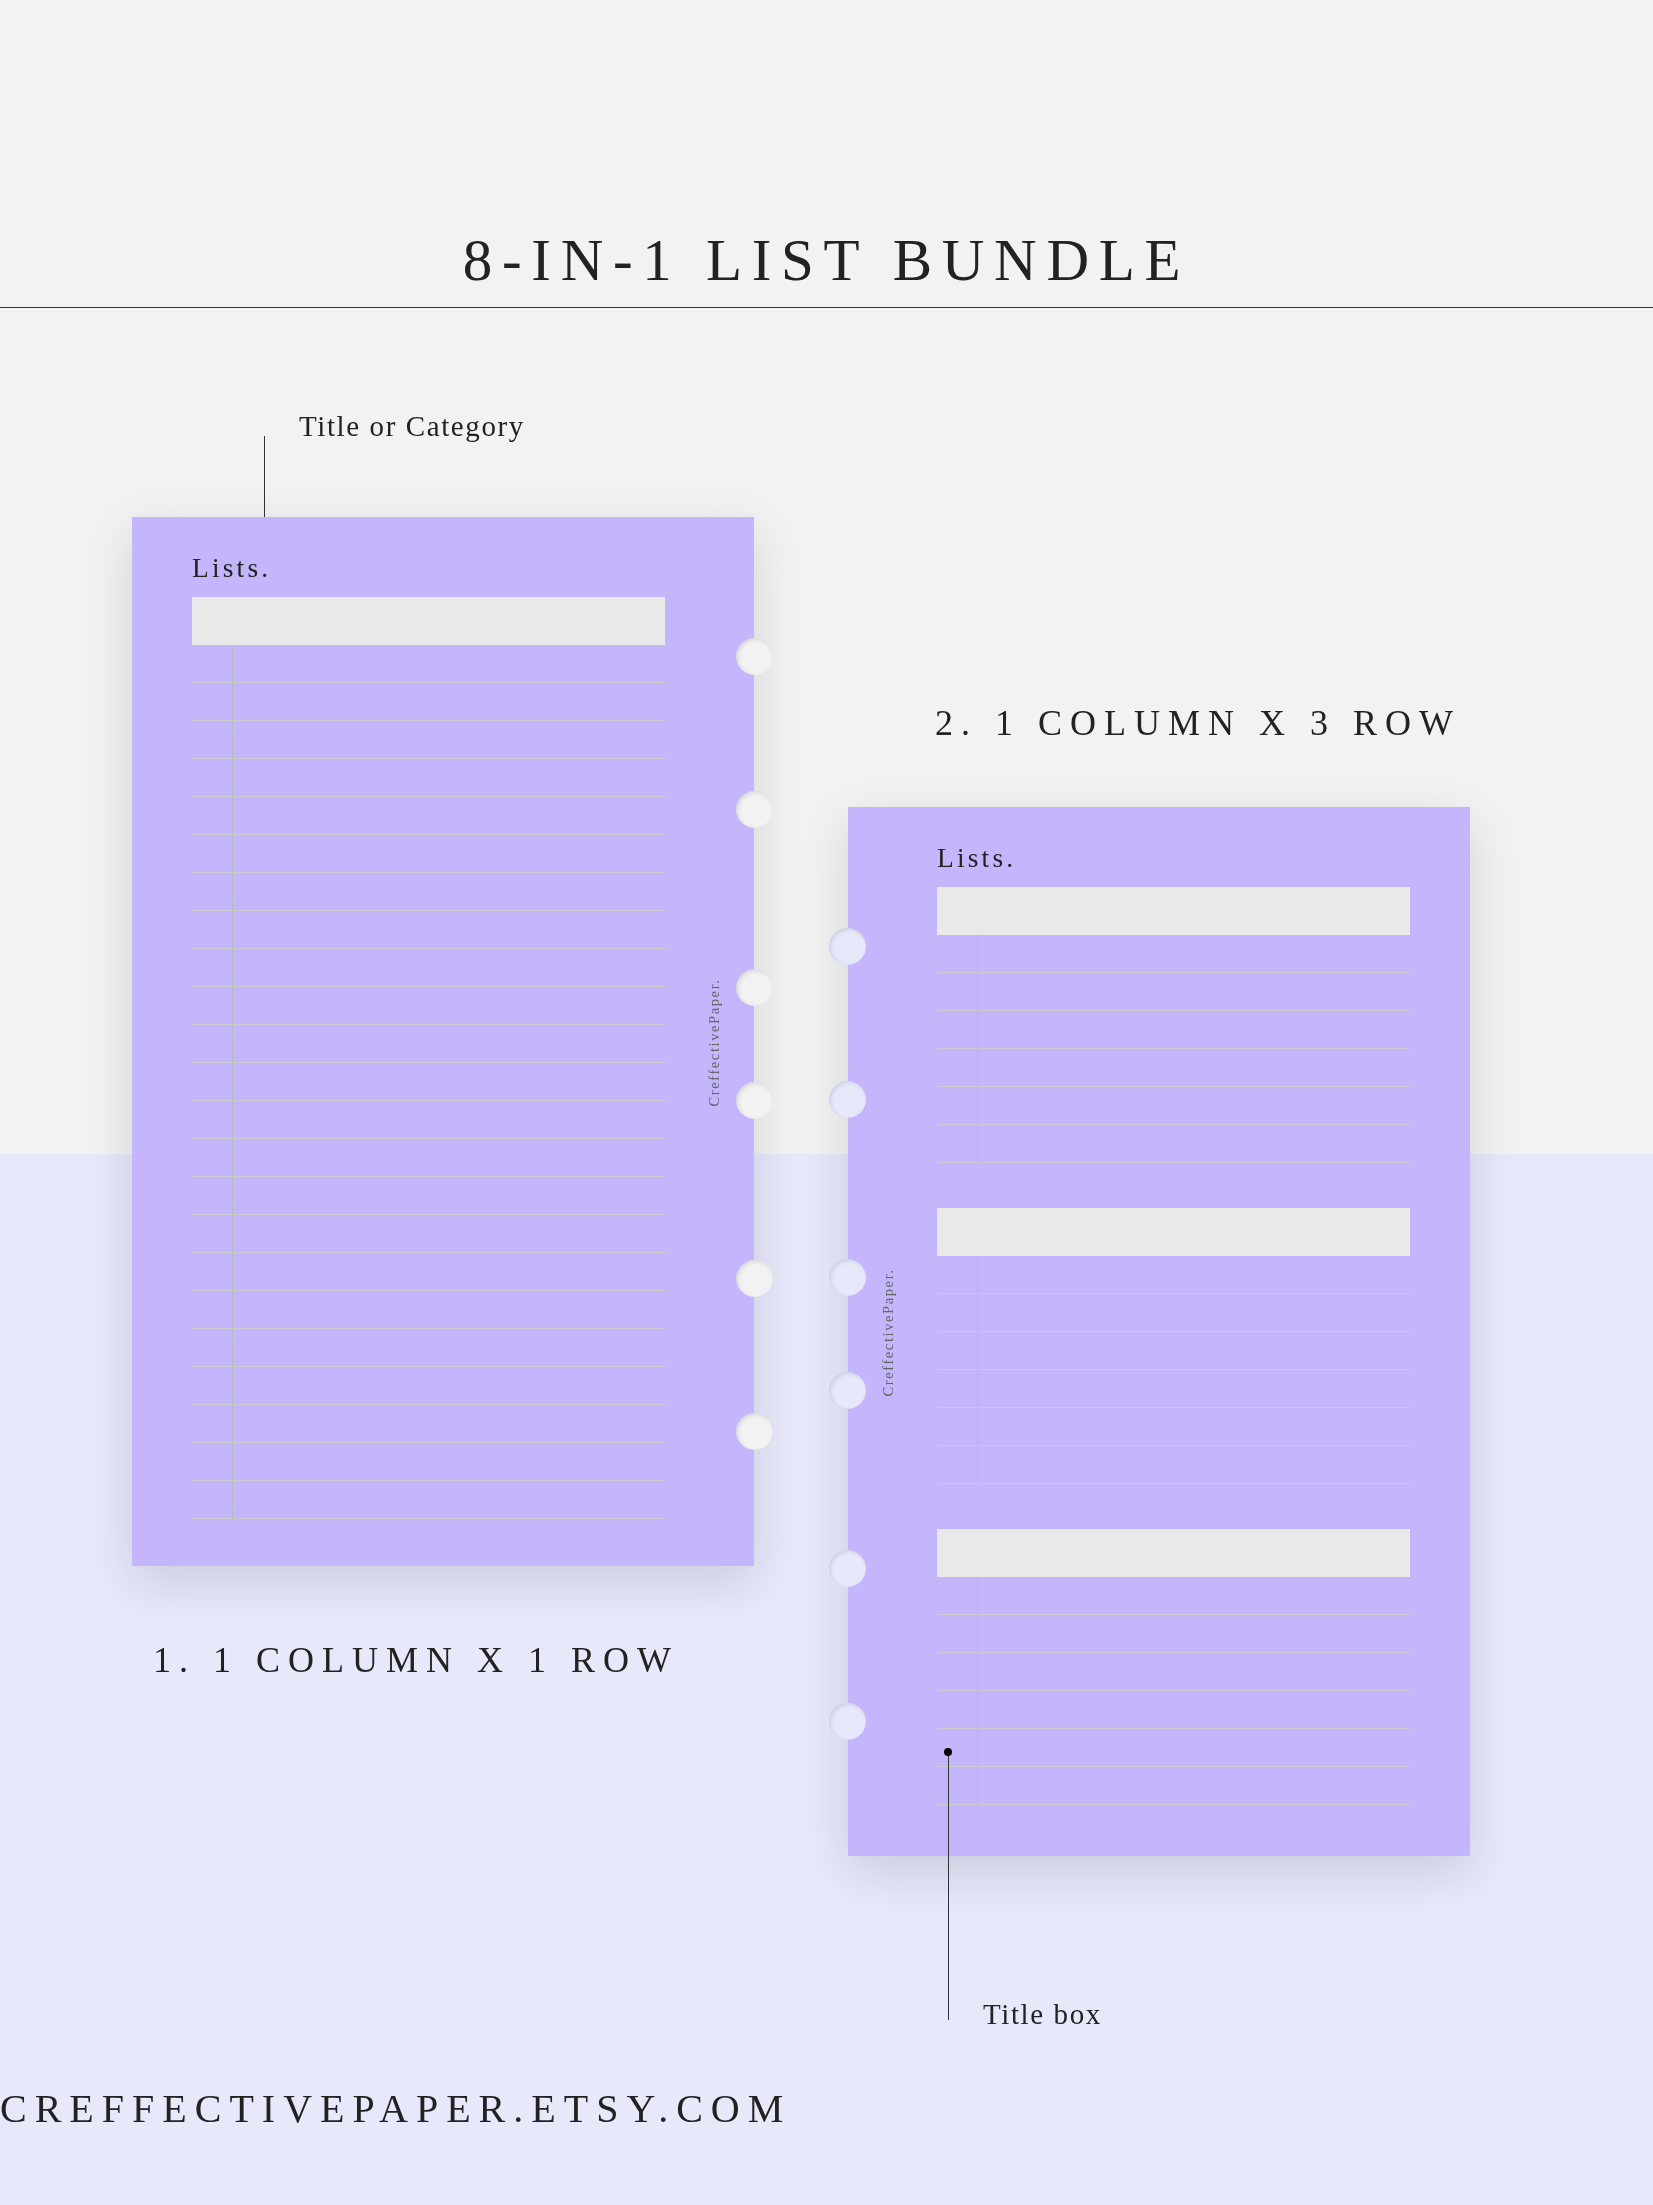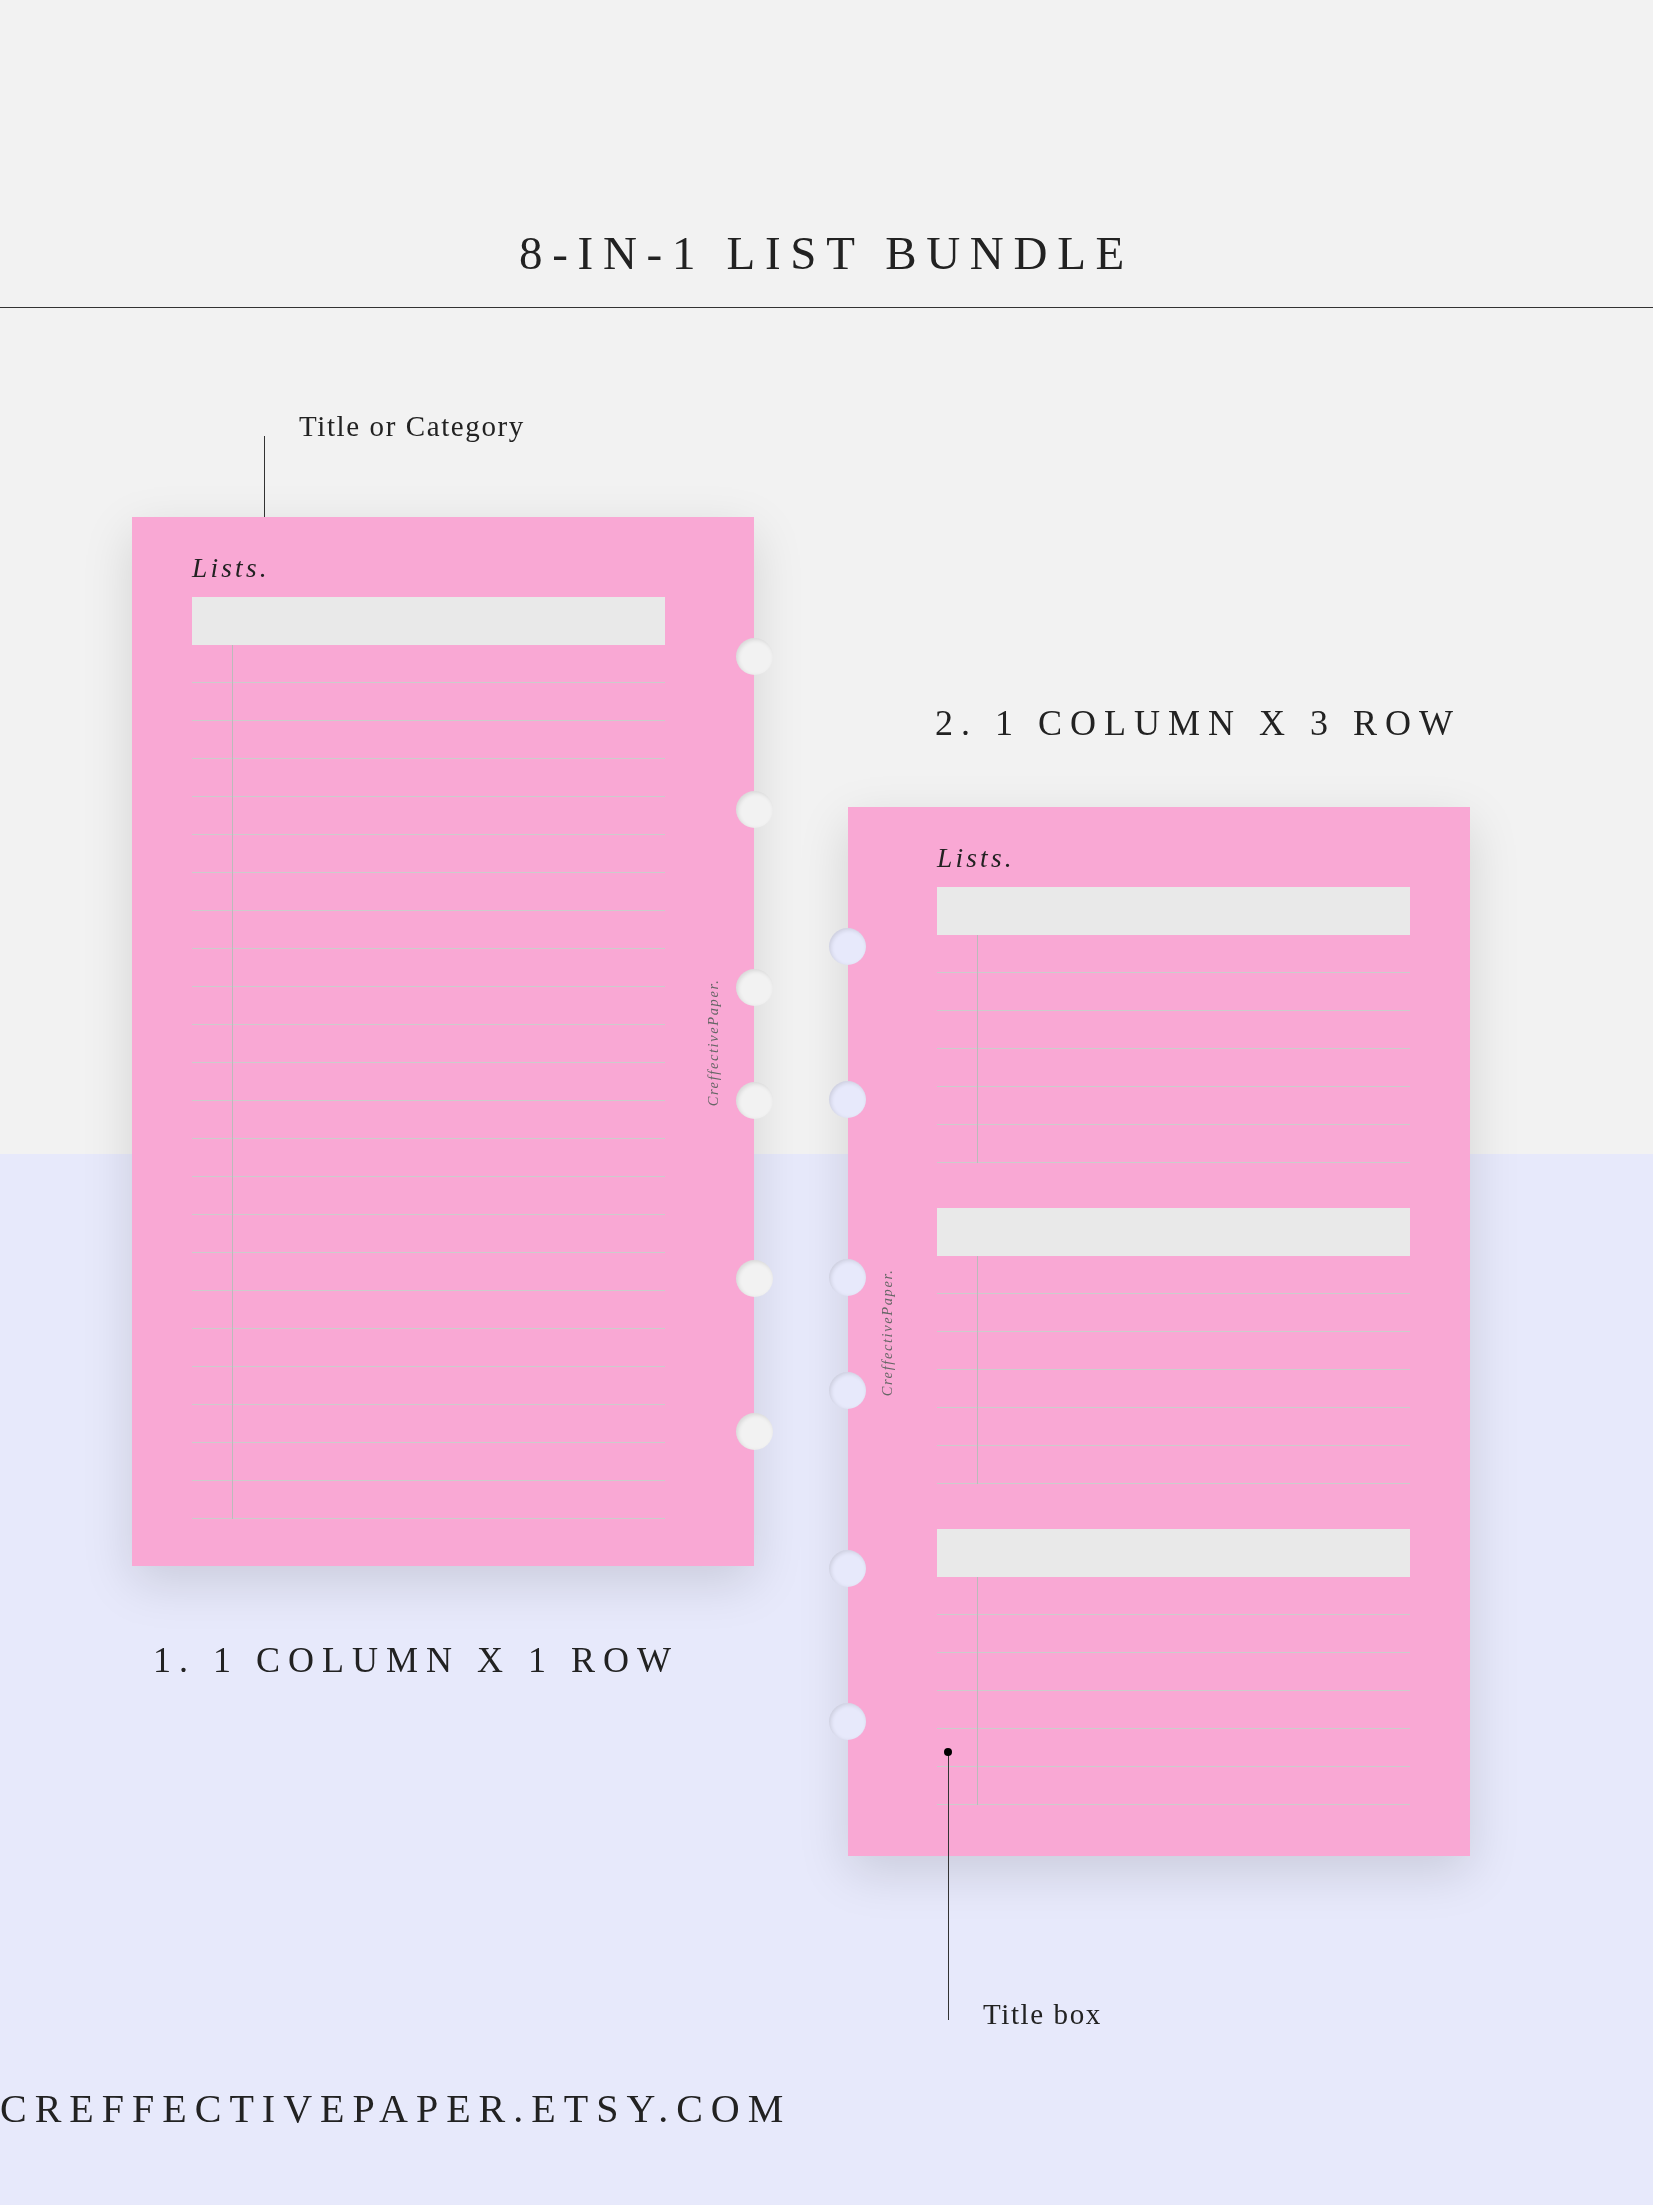--- a/index.html
+++ b/index.html
@@ -19,21 +19,21 @@
     position: absolute;
     top: 1154px; left: 0; right: 0; bottom: 0;
     background: #e7e9fb;
   }
 
   .main-title {
     position: absolute;
     top: 226px;
     left: 0; right: 0;
     text-align: center;
-    font-size: 47px;
+    font-size: 59px;
     letter-spacing: 9.7px;
     color: #222;
     font-weight: 400;
   }
   .title-rule {
     position: absolute;
     top: 307px;
     left: 0; right: 0;
     height: 0.8px;
     background: #333;
@@ -97,23 +97,22 @@
     bottom: 73px;
     left: 0; right: 0;
     font-size: 40px;
     letter-spacing: 8px;
     color: #222;
   }
 
   
   .card {
     position: absolute;
-    background: #f9a8d4;
+    background: #c4b5fd;
     box-shadow: 0 16px 48px rgba(0,0,0,0.13);
-    font-style: italic;
   }
   .card1 {
     top: 517px; left: 132px;
     width: 622px; height: 1049px;
   }
   .card2 {
     top: 807px; left: 848px;
     width: 622px; height: 1049px;
   }
 

